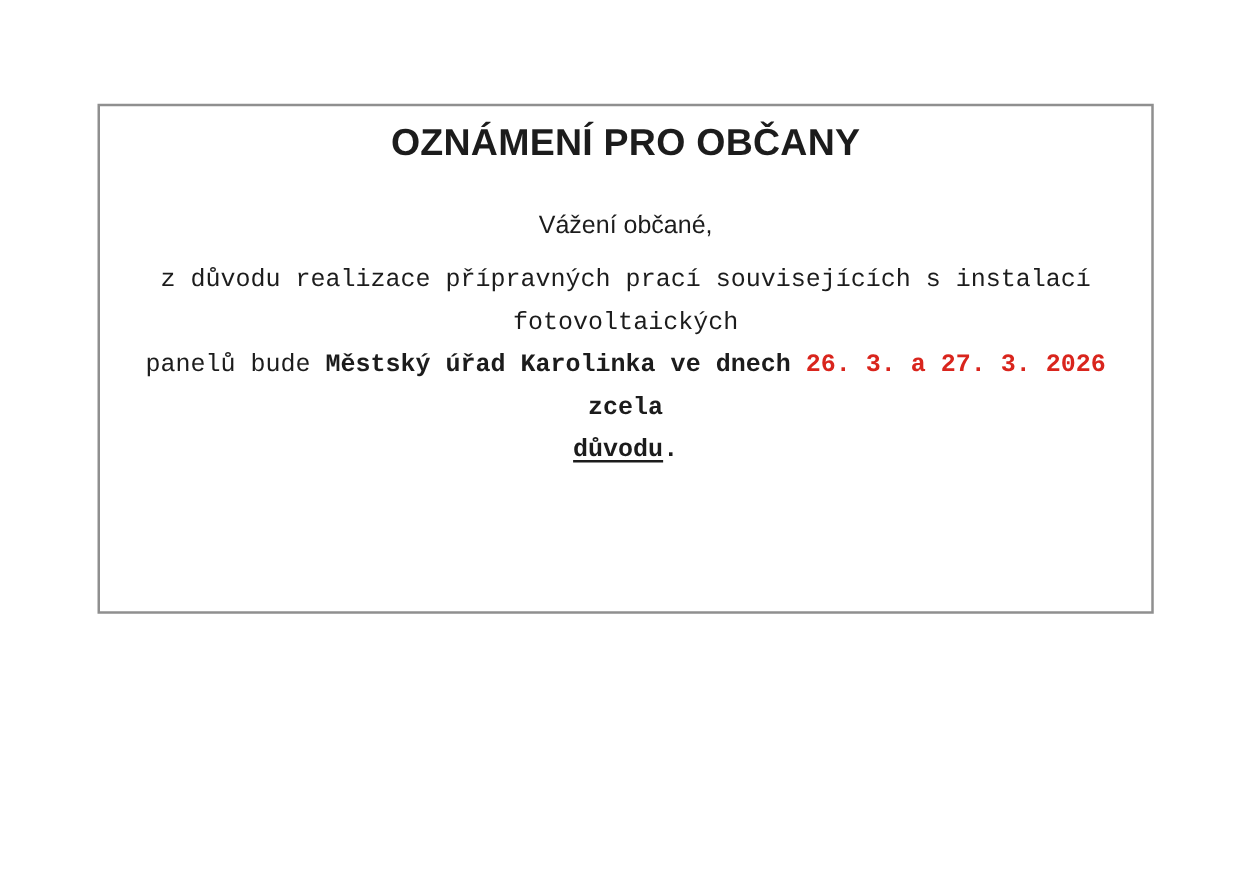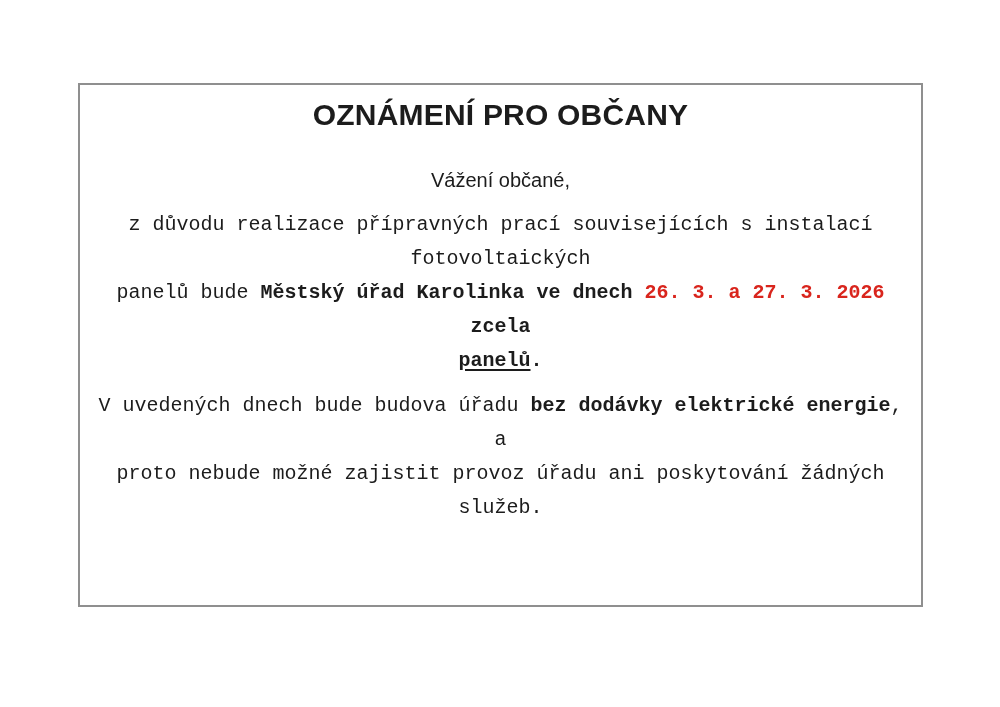--- a/index.html
+++ b/index.html
@@ -15,21 +15,21 @@
     background: var(--bg-color);
     font-family: "Liberation Sans", sans-serif;
     color: var(--text-color);
     overflow: hidden;
   }
   .notice-box {
     position: absolute;
     left: 78px;
     top: 83px;
     width: 845px;
-    height: 524px;
+    height: 408px;
     border: 2px solid var(--border-color);
     padding: 8px 14px;
     text-align: center;
     background: var(--bg-color);
   }
   .title {
     font-size: 30px;
     font-weight: bold;
     line-height: 40px;
     margin-top: 2px;
@@ -64,18 +64,16 @@
 <body>
 
 <div class="notice-box">
   <h1 class="title">OZNÁMENÍ PRO OBČANY</h1>
 
   <div class="salutation">Vážení občané,</div>
 
   <div>
       <p class="para"><span>z důvodu realizace přípravných prací souvisejících s instalací fotovoltaických
 panelů bude </span><span class="b">Městský úřad Karolinka ve dnech </span><span class="b r">26. 3. a 27. 3. 2026</span><span class="b"> zcela
-</span><span class="b u">panelů</span><span class="b">.</span></p>
-      <p class="para"><span>V uvedených dnech bude budova úřadu </span><span class="b">bez dodávky elektrické energie</span><span>, a
-proto nebude možné zajistit provoz úřadu ani poskytování žádných služeb.</span></p>
+</span><span class="b u">důvodu</span><span class="b">.</span></p>
     </div>
 
 </div>
 
 </body></html>

